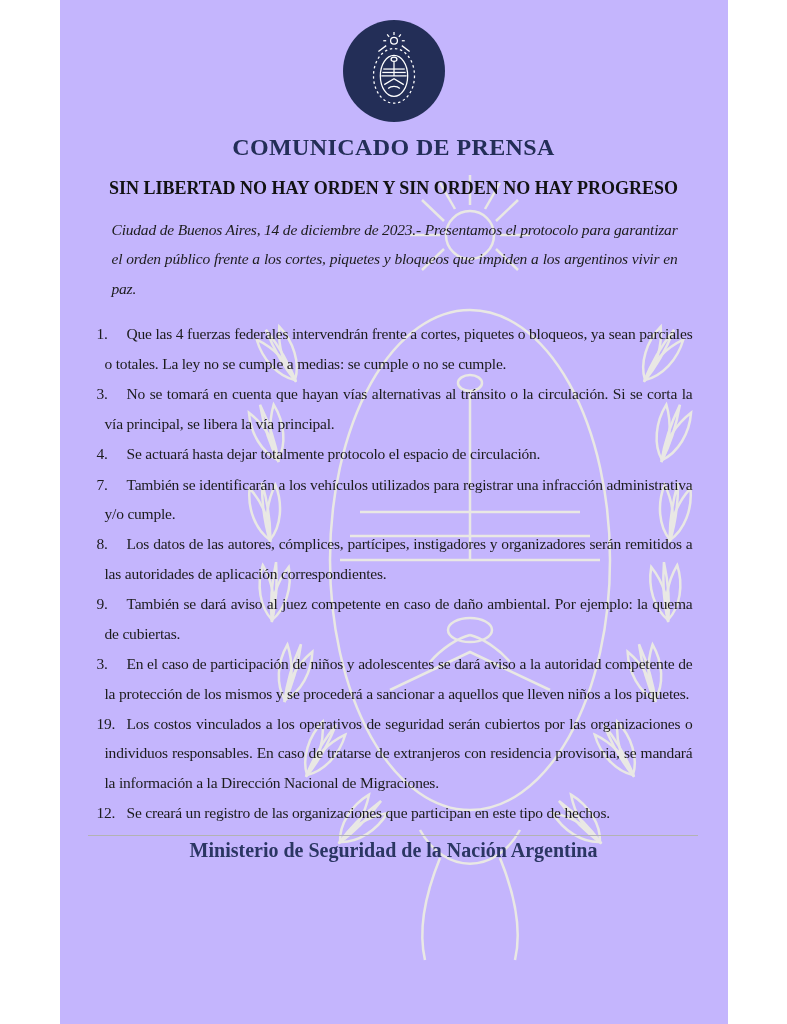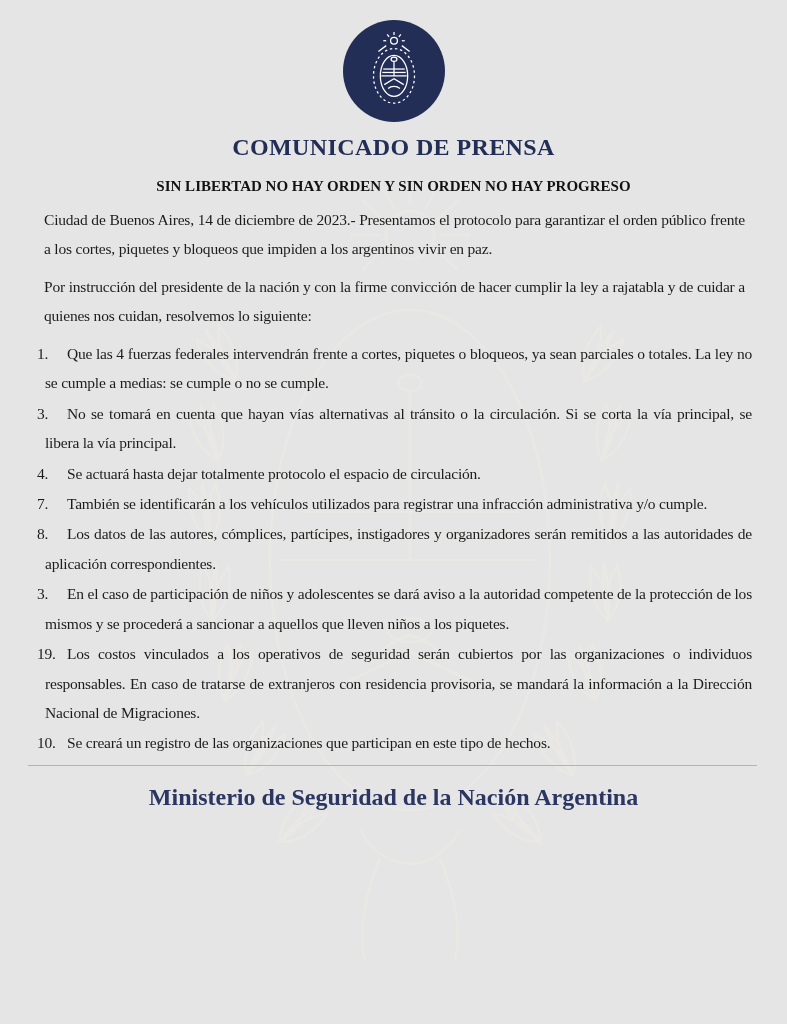--- a/index.html
+++ b/index.html
@@ -1,21 +1,21 @@
 <!DOCTYPE html>
 <html lang="es"><head>
 <meta charset="utf-8">
 <style>
   html, body { margin: 0; padding: 0; background: #ffffff; }
   .page {
     position: relative;
-    width: 787px;
+    width: 668px;
     height: 1024px;
     margin: 0 auto;
-    background: #e5e5e5;
+    background: #c4b5fd;
     overflow: hidden;
     font-family: "Liberation Serif", "DejaVu Serif", serif;
     color: #1c1c1c;
   }
   .watermark {
     position: absolute;
     left: 130px;
     top: 130px;
     width: 560px;
     height: 840px;
@@ -36,54 +36,54 @@
     margin: 12px 0 0 0;
     text-align: center;
     font-size: 24px;
     font-weight: 700;
     letter-spacing: 0.4px;
     color: #232e57;
   }
   .subtitle {
     margin: 17px 0 0 0;
     text-align: center;
-    font-size: 15px;
+    font-size: 18px;
     font-weight: 700;
     color: #121212;
   }
 
   .content {
     margin-top: 10px;
     padding: 0 34px 0 36px;
     font-size: 15.5px;
     line-height: 1.9;
     letter-spacing: -0.2px;
     text-align: justify;
   }
-  .para { margin: 8px; }
+  .para { margin: 16px; font-style: italic; }
   .item { margin: 1px; padding-left: 8px; text-indent: -8px; }
   .item .num { display: inline-block; width: 30px; text-indent: 0; }
 
   .closing {
     margin: 0;
     text-align: center;
     font-size: 16px;
     font-weight: 700;
     line-height: 1.9;
     color: #121212;
   }
   .divider {
     height: 0;
     border-top: 1.5px solid #b3b3b3;
     margin: 7px 30px 0 28px;
   }
   .footer {
-    margin: 18px 0 0 0;
+    margin: 3px 0 0 0;
     text-align: center;
-    font-size: 24px;
+    font-size: 20px;
     font-weight: 700;
     color: #2b3663;
   }
 </style>
 </head>
 <body>
 
 <div class="page">
 
   <svg class="watermark" viewBox="0 0 560 840" xmlns="http://www.w3.org/2000/svg" aria-hidden="true">
@@ -166,31 +166,31 @@
           </g>
         </svg>
       </div>
     </div>
 
     <h1 class="title">COMUNICADO DE PRENSA</h1>
     <h2 class="subtitle">SIN LIBERTAD NO HAY ORDEN Y SIN ORDEN NO HAY PROGRESO</h2>
 
     <div class="content">
       <p class="para">Ciudad de Buenos Aires, 14 de diciembre de 2023.- Presentamos el protocolo para garantizar el orden público frente a los cortes, piquetes y bloqueos que impiden a los argentinos vivir en paz.</p>
-      <p class="para">Por instrucción del presidente de la nación y con la firme convicción de hacer cumplir la ley a rajatabla y de cuidar a quienes nos cuidan, resolvemos lo siguiente:</p>
 
       <div>
         <p class="item"><span class="num">1.</span><span>Que las 4 fuerzas federales intervendrán frente a cortes, piquetes o bloqueos, ya sean parciales o totales. La ley no se cumple a medias: se cumple o no se cumple.</span></p>
         <p class="item"><span class="num">3.</span><span>No se tomará en cuenta que hayan vías alternativas al tránsito o la circulación. Si se corta la vía principal, se libera la vía principal.</span></p>
         <p class="item"><span class="num">4.</span><span>Se actuará hasta dejar totalmente protocolo el espacio de circulación.</span></p>
         <p class="item"><span class="num">7.</span><span>También se identificarán a los vehículos utilizados para registrar una infracción administrativa y/o cumple.</span></p>
         <p class="item"><span class="num">8.</span><span>Los datos de las autores, cómplices, partícipes, instigadores y organizadores serán remitidos a las autoridades de aplicación correspondientes.</span></p>
+        <p class="item"><span class="num">9.</span><span>También se dará aviso al juez competente en caso de daño ambiental. Por ejemplo: la quema de cubiertas.</span></p>
         <p class="item"><span class="num">3.</span><span>En el caso de participación de niños y adolescentes se dará aviso a la autoridad competente de la protección de los mismos y se procederá a sancionar a aquellos que lleven niños a los piquetes.</span></p>
         <p class="item"><span class="num">19.</span><span>Los costos vinculados a los operativos de seguridad serán cubiertos por las organizaciones o individuos responsables. En caso de tratarse de extranjeros con residencia provisoria, se mandará la información a la Dirección Nacional de Migraciones.</span></p>
-        <p class="item"><span class="num">10.</span><span>Se creará un registro de las organizaciones que participan en este tipo de hechos.</span></p>
+        <p class="item"><span class="num">12.</span><span>Se creará un registro de las organizaciones que participan en este tipo de hechos.</span></p>
       </div>
 
     </div>
 
     <div class="divider"></div>
 
     <p class="footer">Ministerio de Seguridad de la Nación Argentina</p>
   </div>
 </div>
 

